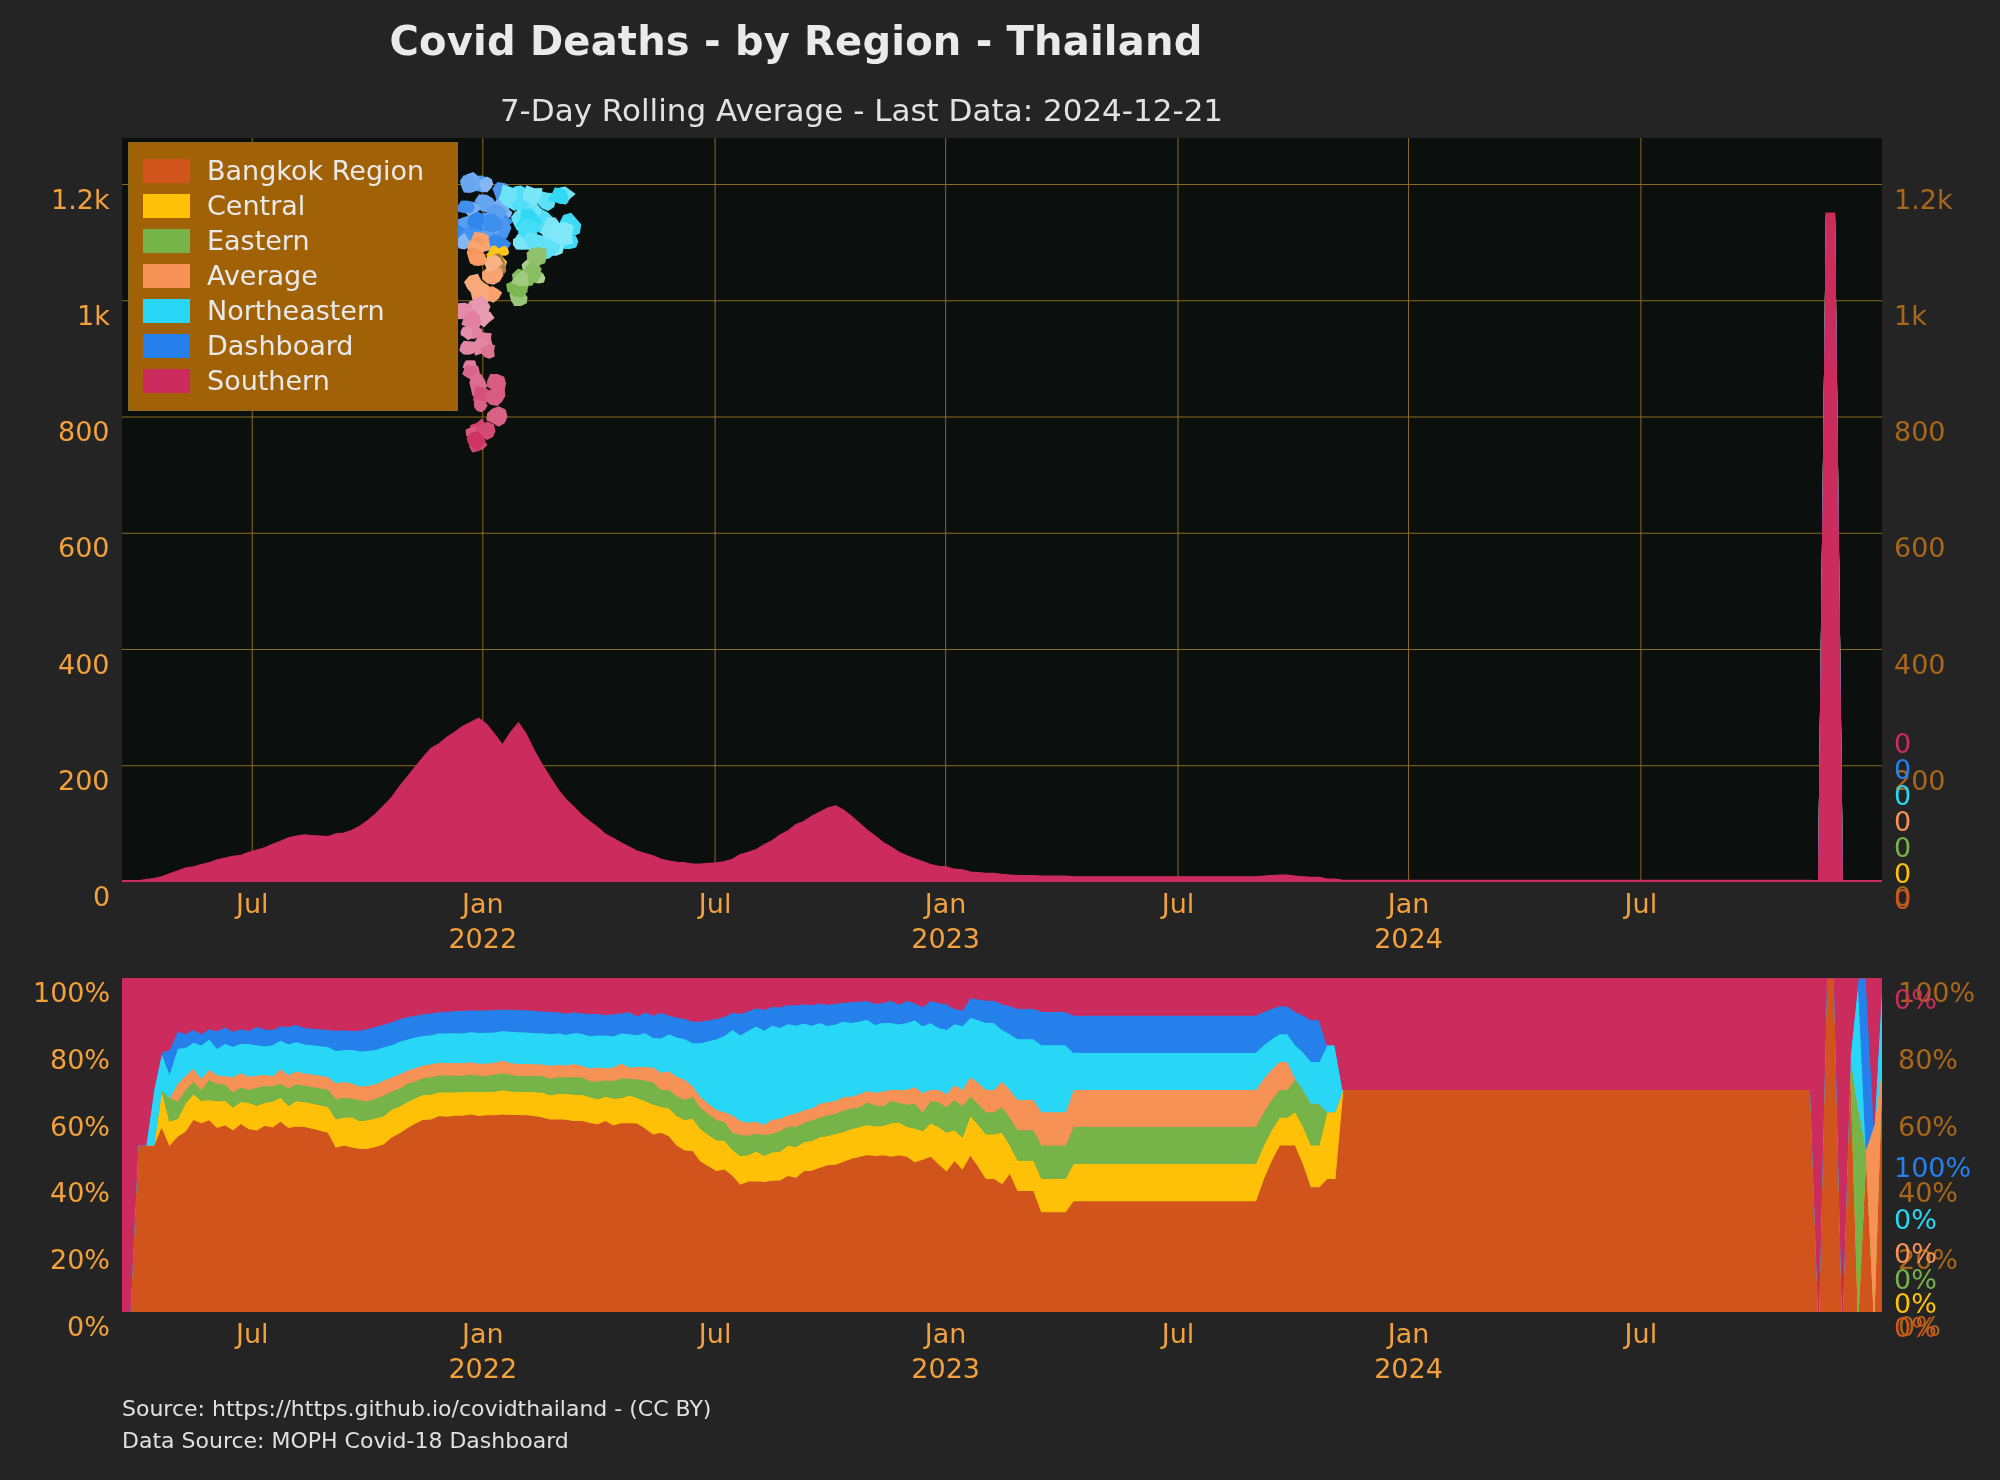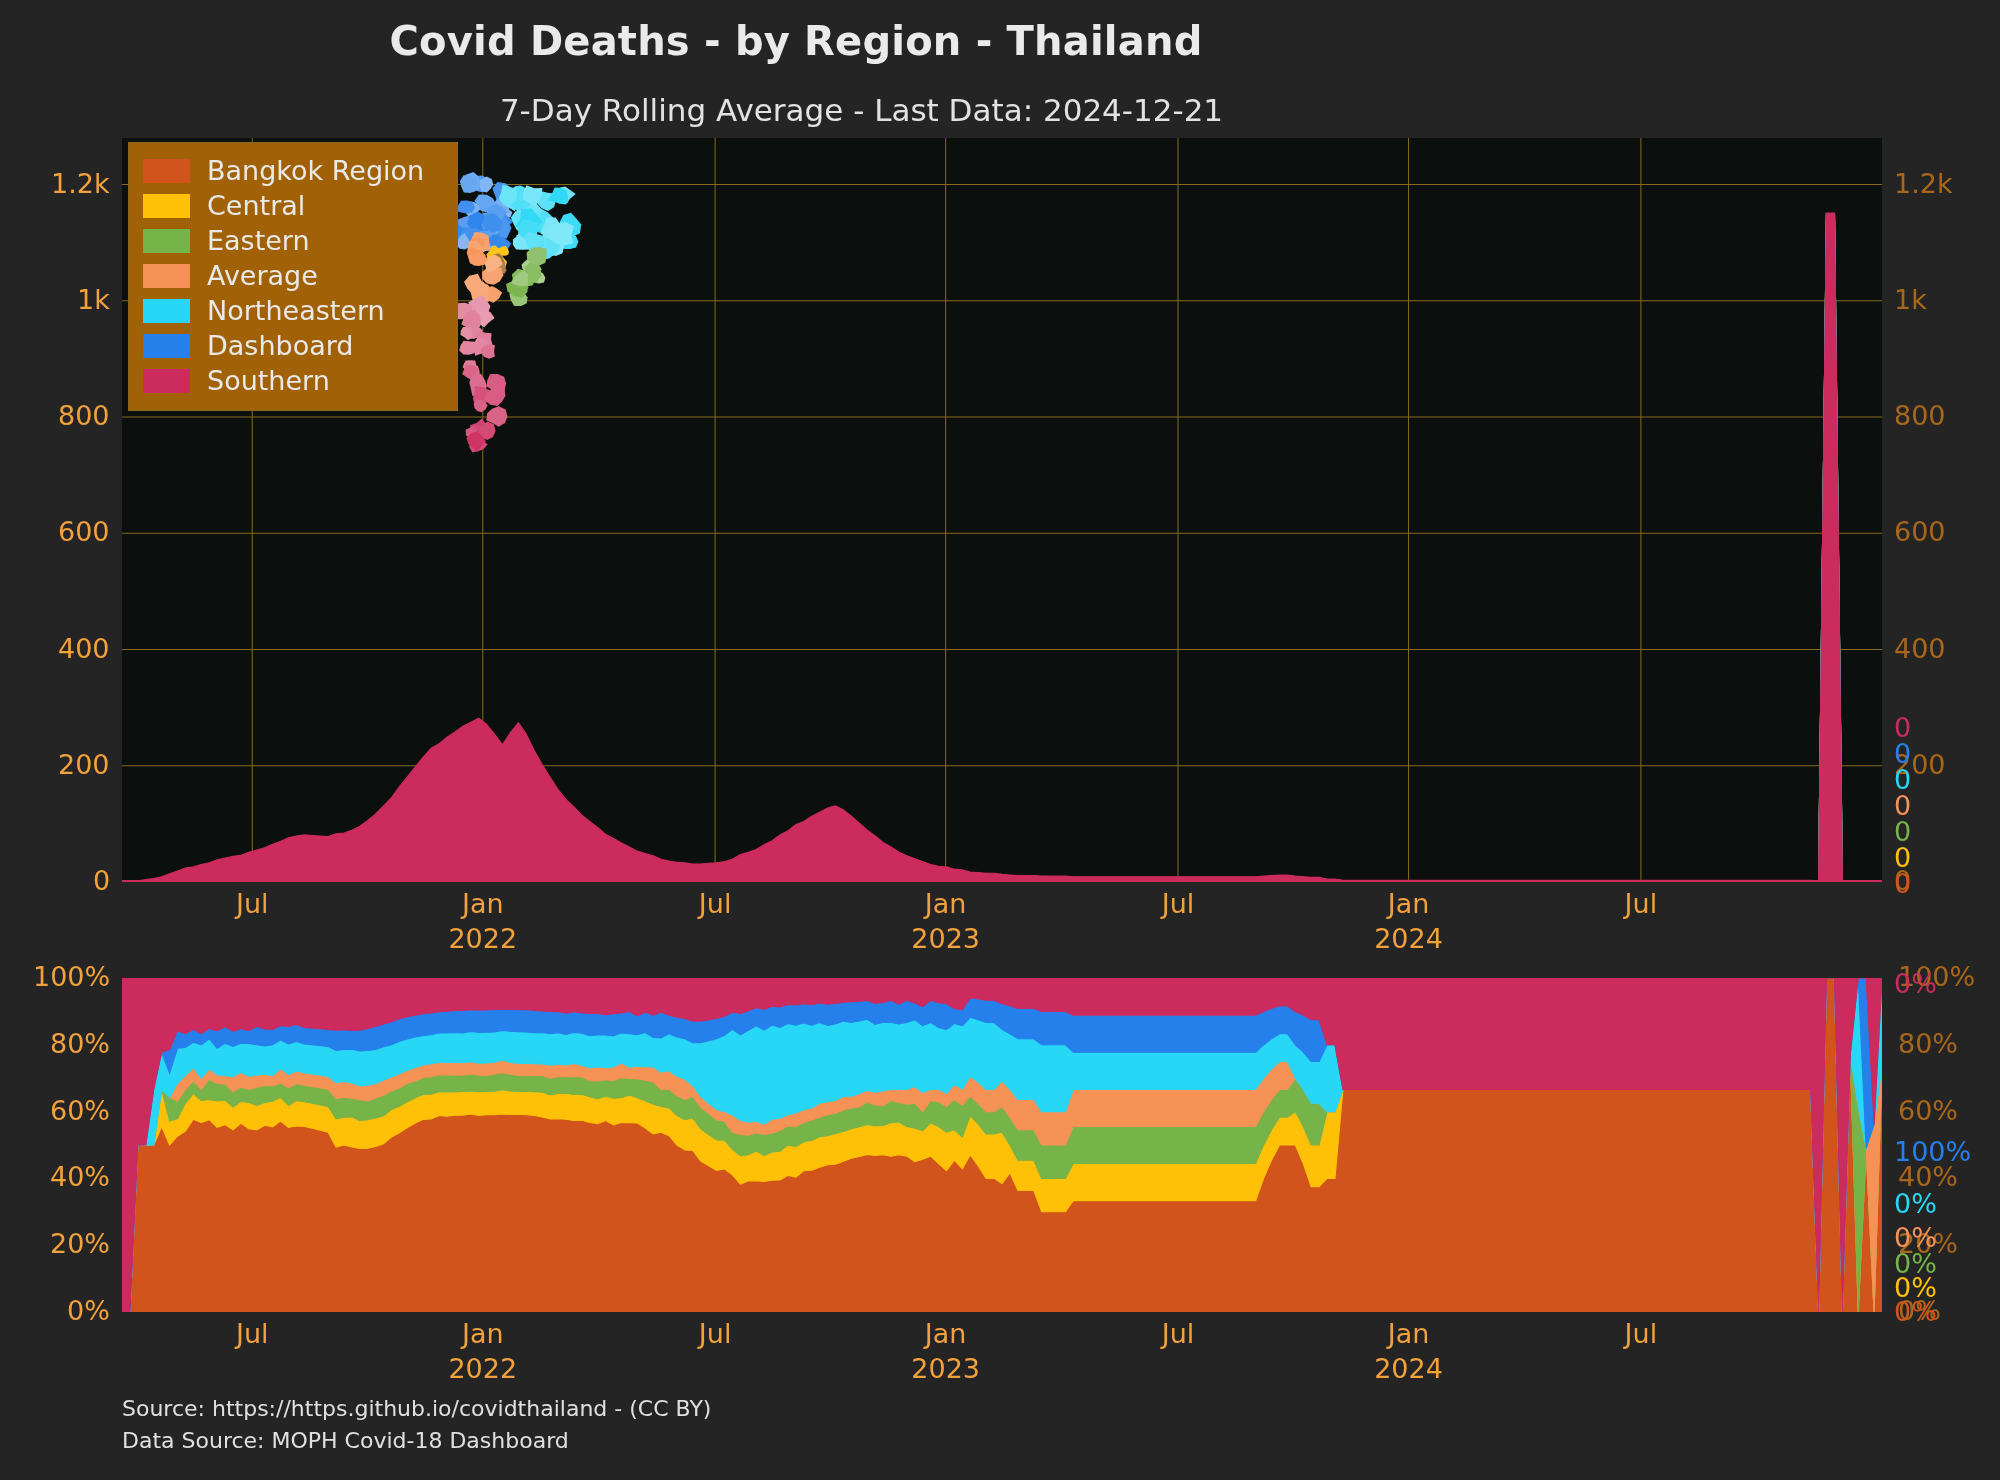--- a/index.html
+++ b/index.html
@@ -8,21 +8,21 @@
 
   .title{position:absolute;left:0;top:18px;width:1592px;text-align:center;
          font-size:40px;font-weight:bold;color:#eaeaea;letter-spacing:.2px;}
   .subtitle{position:absolute;left:0;top:92px;width:1723px;text-align:center;
             font-size:31px;color:#e2e2e2;font-weight:normal;}
 
   .panel{position:absolute;background:#0b0f0d;}
   #mainPanel{left:122px;top:138px;width:1760px;height:744px;}
   #pctPanel{left:122px;top:978px;width:1760px;height:334px;}
 
-  .axis-label{position:absolute;font-size:27px;color:#f2a13c;white-space:nowrap;}
+  .axis-label{position:absolute;font-size:27px;color:#f2a13c;white-space:nowrap;margin-top:16px;}
   .axis-label.right{color:#a8671a;}
 
   .xlab{position:absolute;font-size:27px;color:#f2a13c;text-align:center;white-space:nowrap;}
   .xlab .yr{display:block;margin-top:4px;}
 
   .legend{position:absolute;left:128px;top:142px;width:300px;
           background:#a16207;border:1px solid #8a6a1f;padding:10px 14px 12px 14px;}
   .legend-row{display:flex;align-items:center;height:35px;}
   .legend-swatch{width:47px;height:24px;margin-right:17px;flex:0 0 auto;}
   .legend-text{font-size:27px;color:#e9e9e9;line-height:1;white-space:nowrap;}

